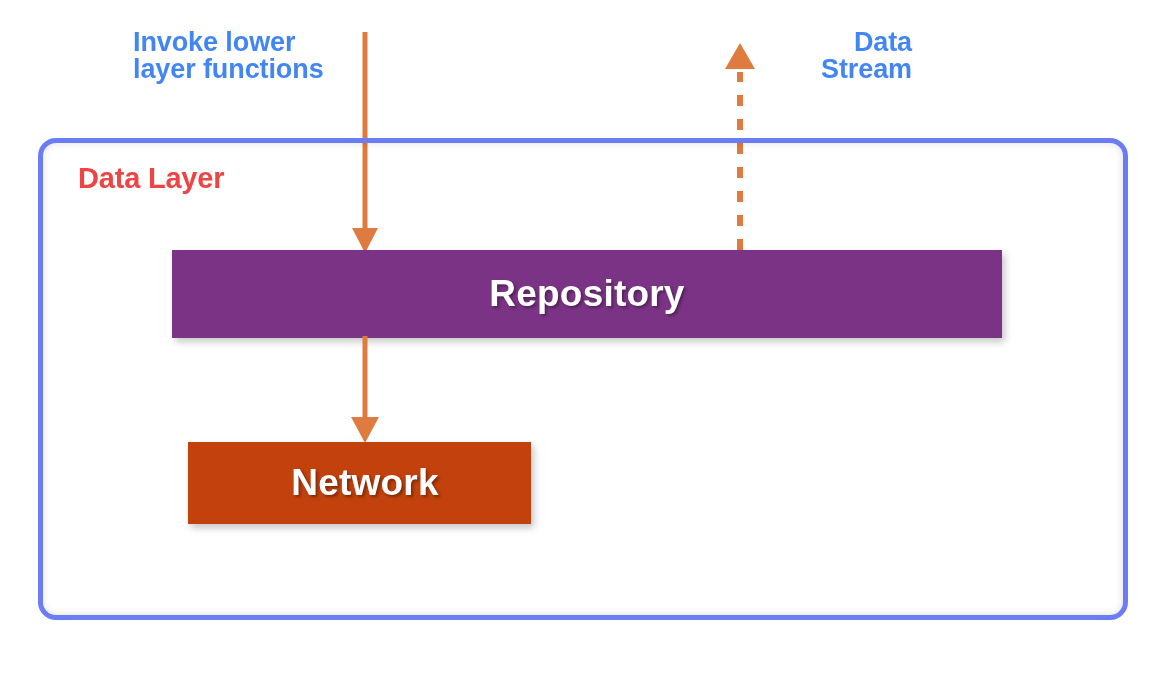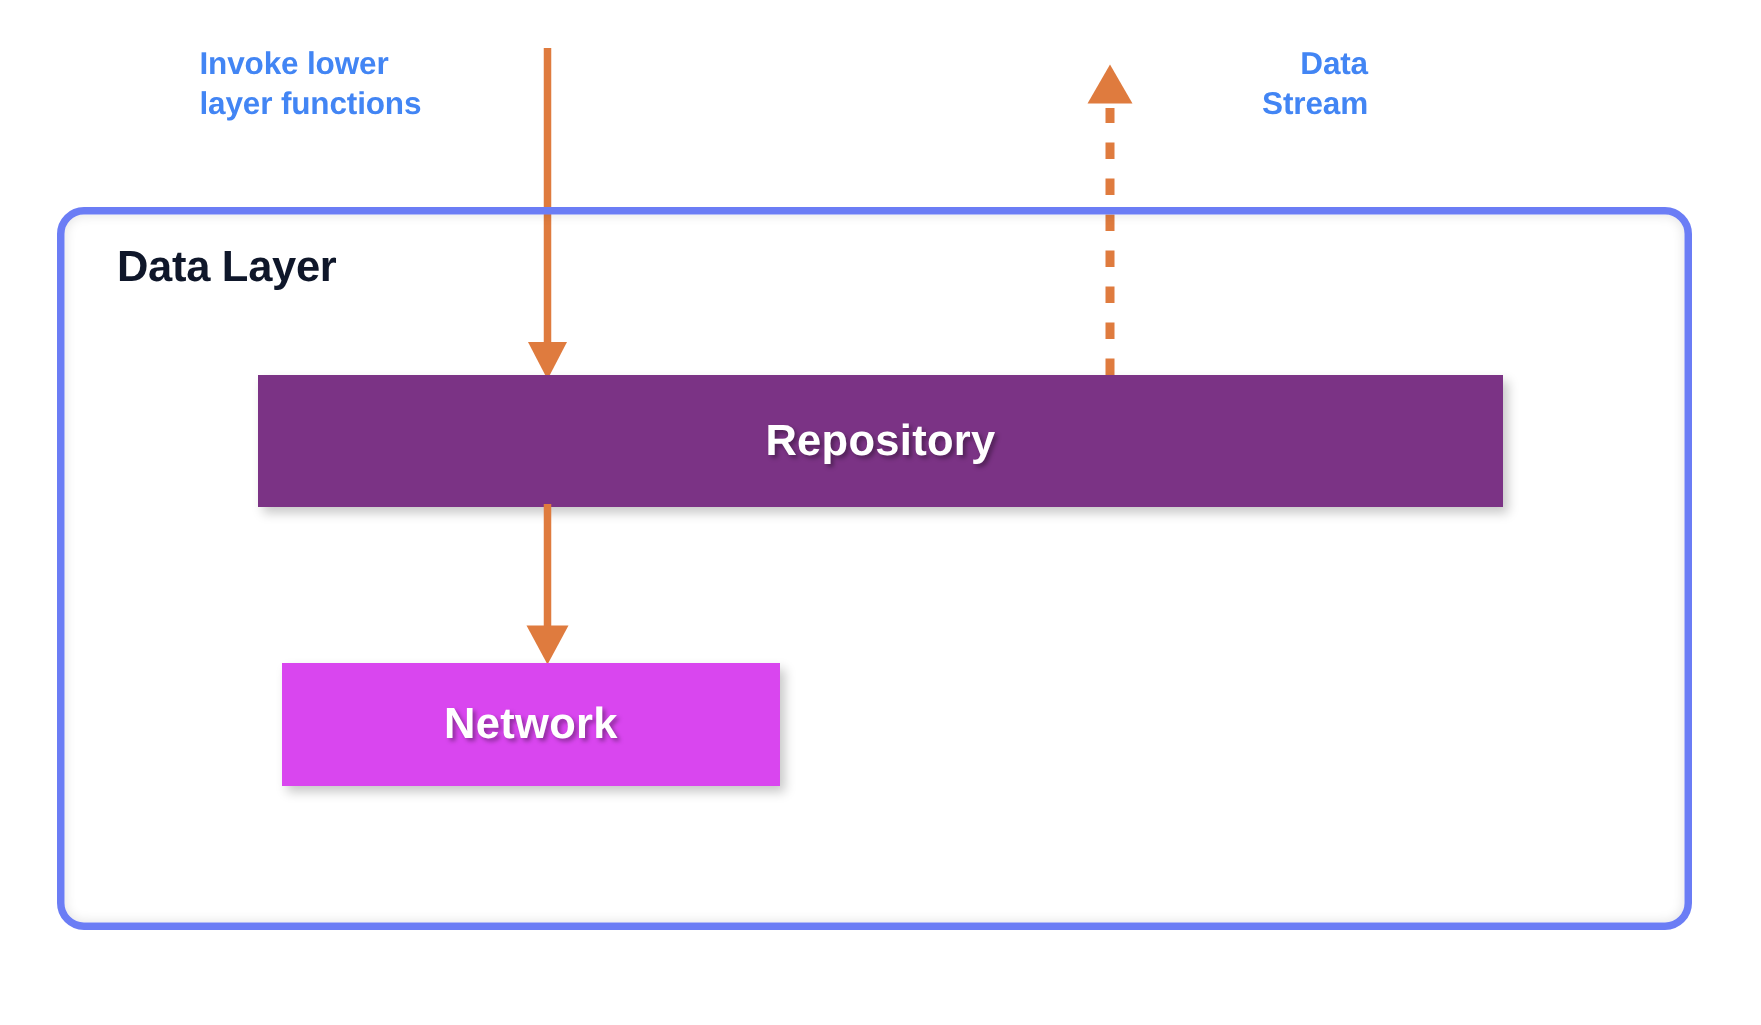--- a/index.html
+++ b/index.html
@@ -32,35 +32,35 @@
     border-radius: 18px;
     background: transparent;
     box-shadow: inset 0 0 7px 1px rgba(0,0,0,0.10);
   }
   .layer-title {
     position: absolute;
     left: 78px;
     top: 162px;
     font-size: 29px;
     font-weight: bold;
-    color: #0f172a;
+    color: #ef4444;
     letter-spacing: -0.2px;
     white-space: nowrap;
   }
 
   
   .block {
     position: absolute;
     display: flex;
     align-items: center;
     justify-content: center;
     box-shadow: 3px 4px 7px rgba(0,0,0,0.22);
   }
   .block-label {
-    font-size: 29px;
+    font-size: 37px;
     font-weight: bold;
     color: #ffffff;
     text-shadow: 2px 2px 3px rgba(0,0,0,0.35);
     letter-spacing: 0.2px;
     white-space: nowrap;
   }
   #repository-block {
     left: 172px;
     top: 250px;
     width: 830px;
@@ -76,21 +76,21 @@
   
   .arrow-svg {
     position: absolute;
     overflow: visible;
   }
 
   
   .note {
     position: absolute;
     color: #4285f4;
-    font-size: 21px;
+    font-size: 27px;
     font-weight: bold;
     line-height: 27px;
     white-space: pre-line;
     letter-spacing: -0.1px;
   }
   #note-invoke {
     left: 133px;
     top: 29px;
     text-align: left;
     width: 210px;
@@ -134,21 +134,21 @@
 
   <div class="block" id="repository-block" style="background:#7b3385;">
     <span class="block-label">Repository</span>
   </div>
 
   <svg class="arrow-svg" id="arrow-request" style="left:330px; top:336px;" width="70" height="110" viewBox="0 0 70 110">
     <line x1="35" y1="0" x2="35" y2="84" stroke="#df7b3e" stroke-width="5"></line>
     <polygon points="35,107 21,81 49,81" fill="#df7b3e"></polygon>
   </svg>
 
-  <div class="block" id="network-block" style="background:#d946ef;">
+  <div class="block" id="network-block" style="background:#c2410c;padding-left:11px;">
     <span class="block-label">Network</span>
   </div>
 
   <div class="note" id="note-invoke">Invoke lower
 layer functions</div>
 
   <div class="note" id="note-stream">Data
 Stream</div>
 
 

